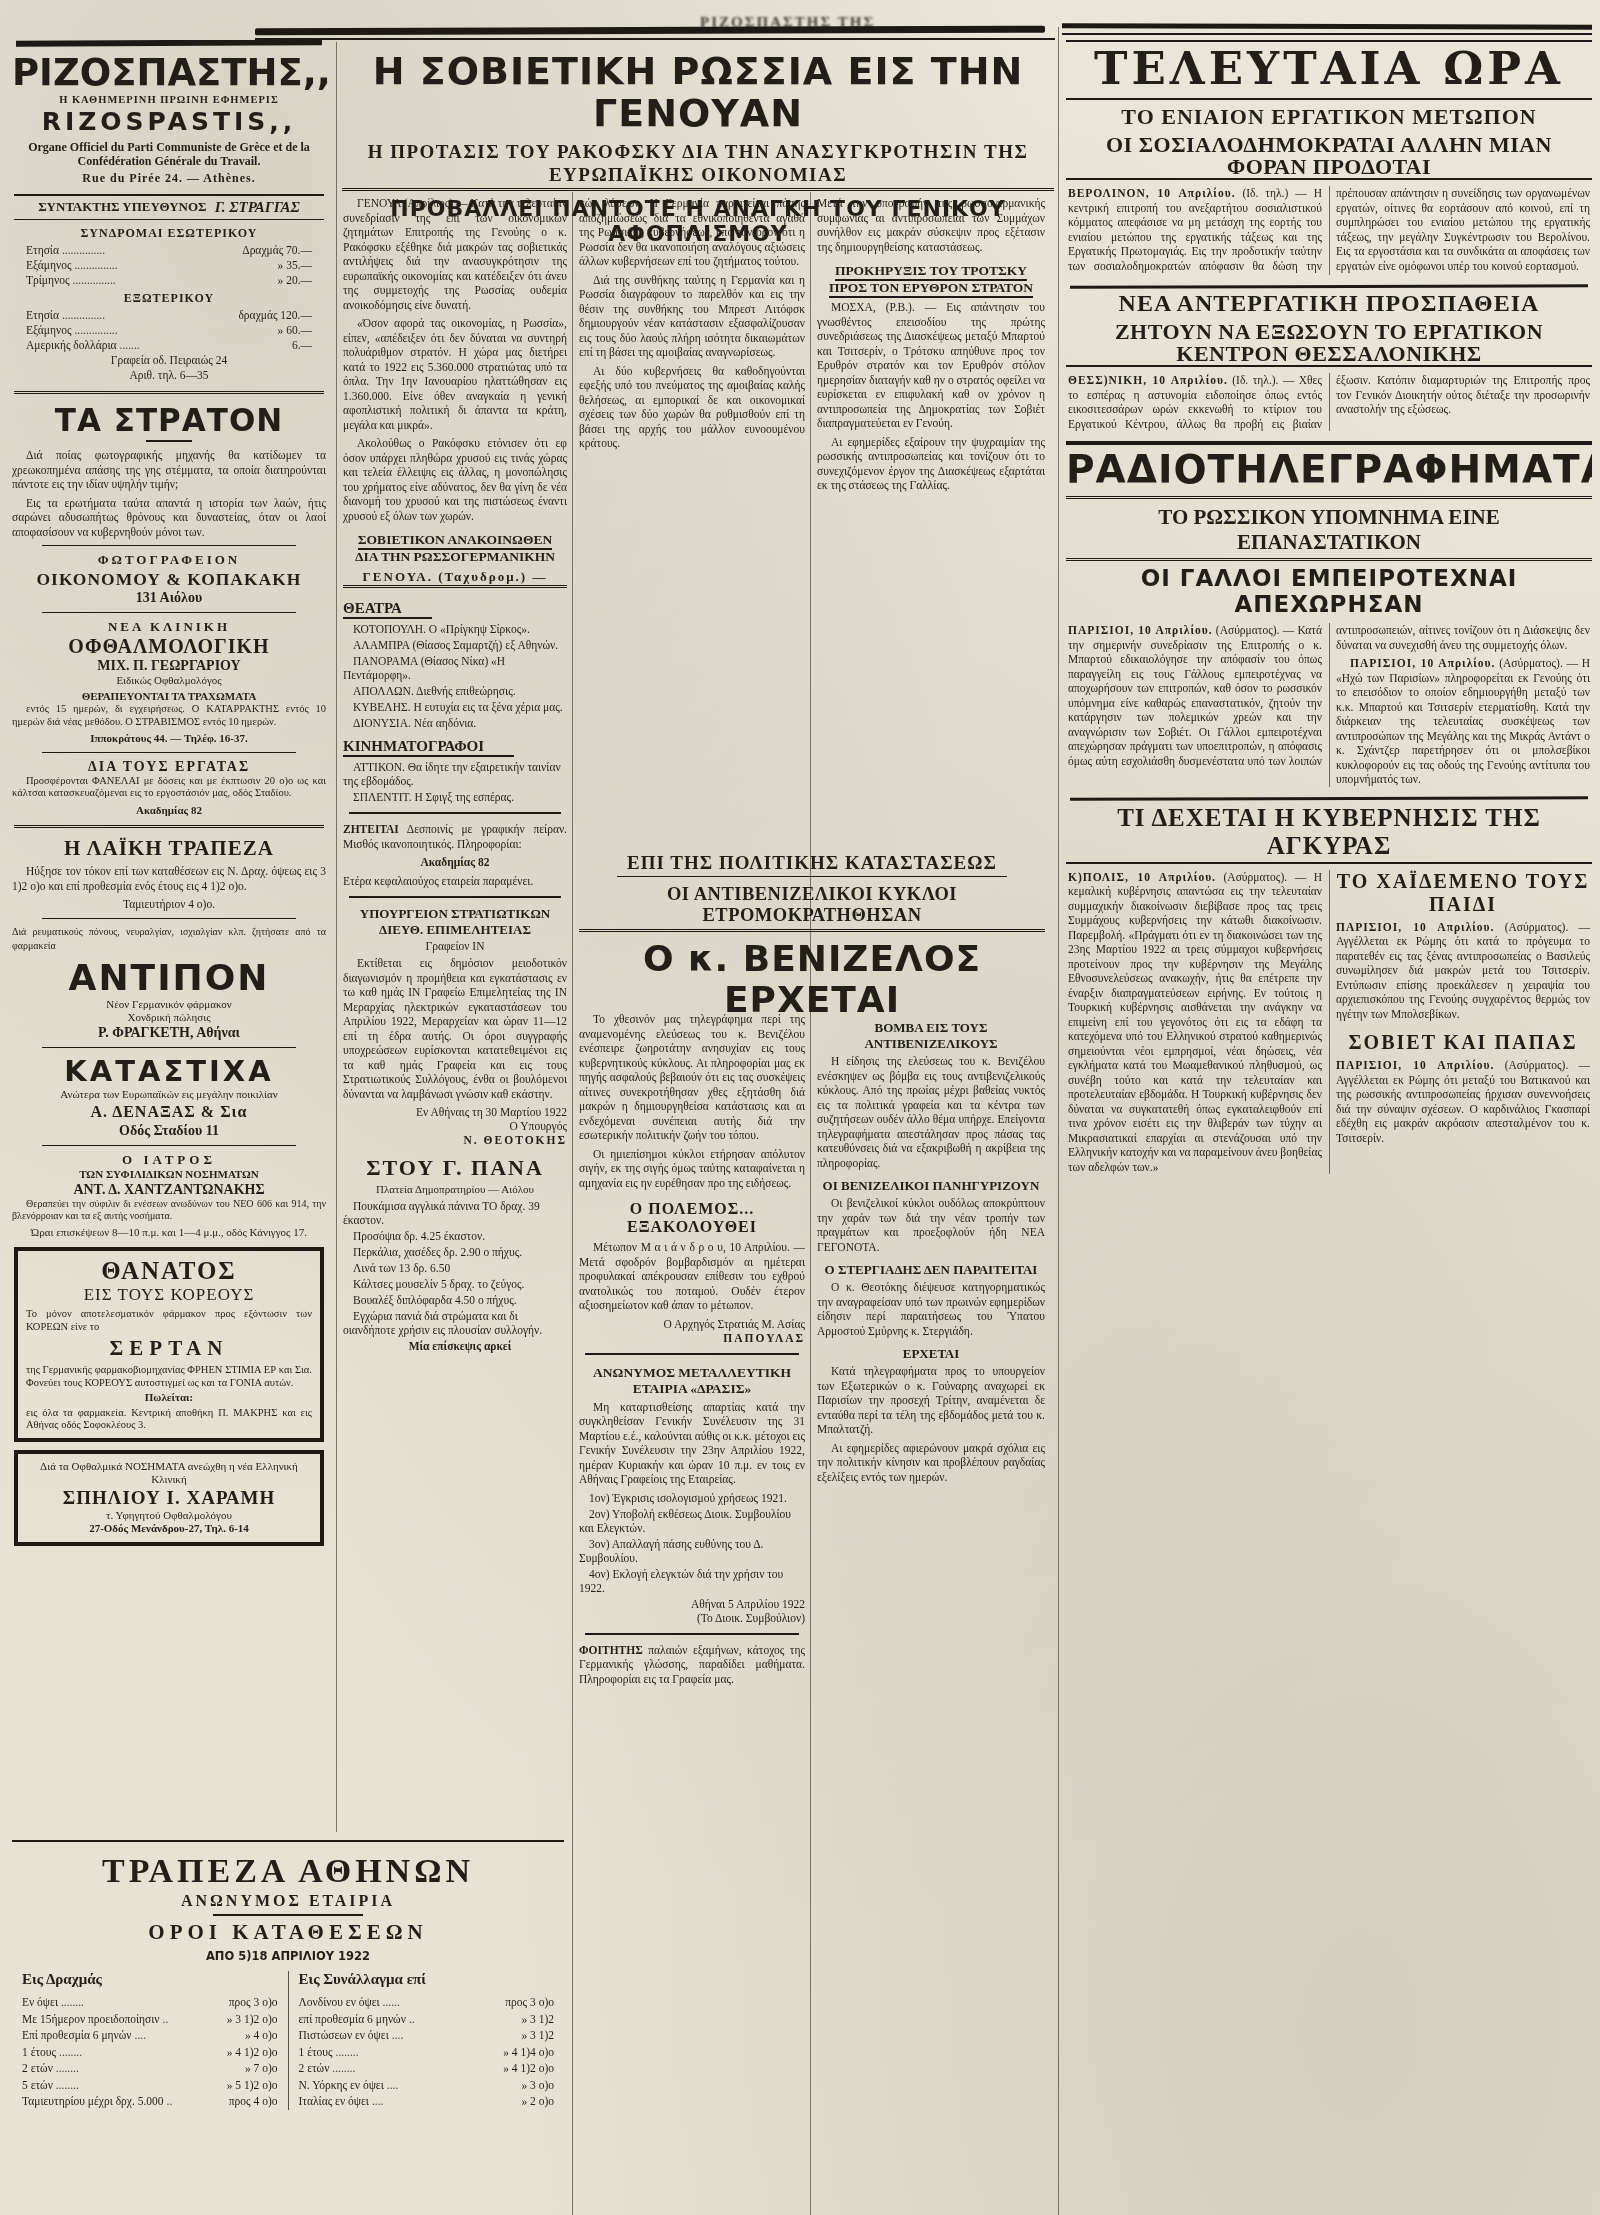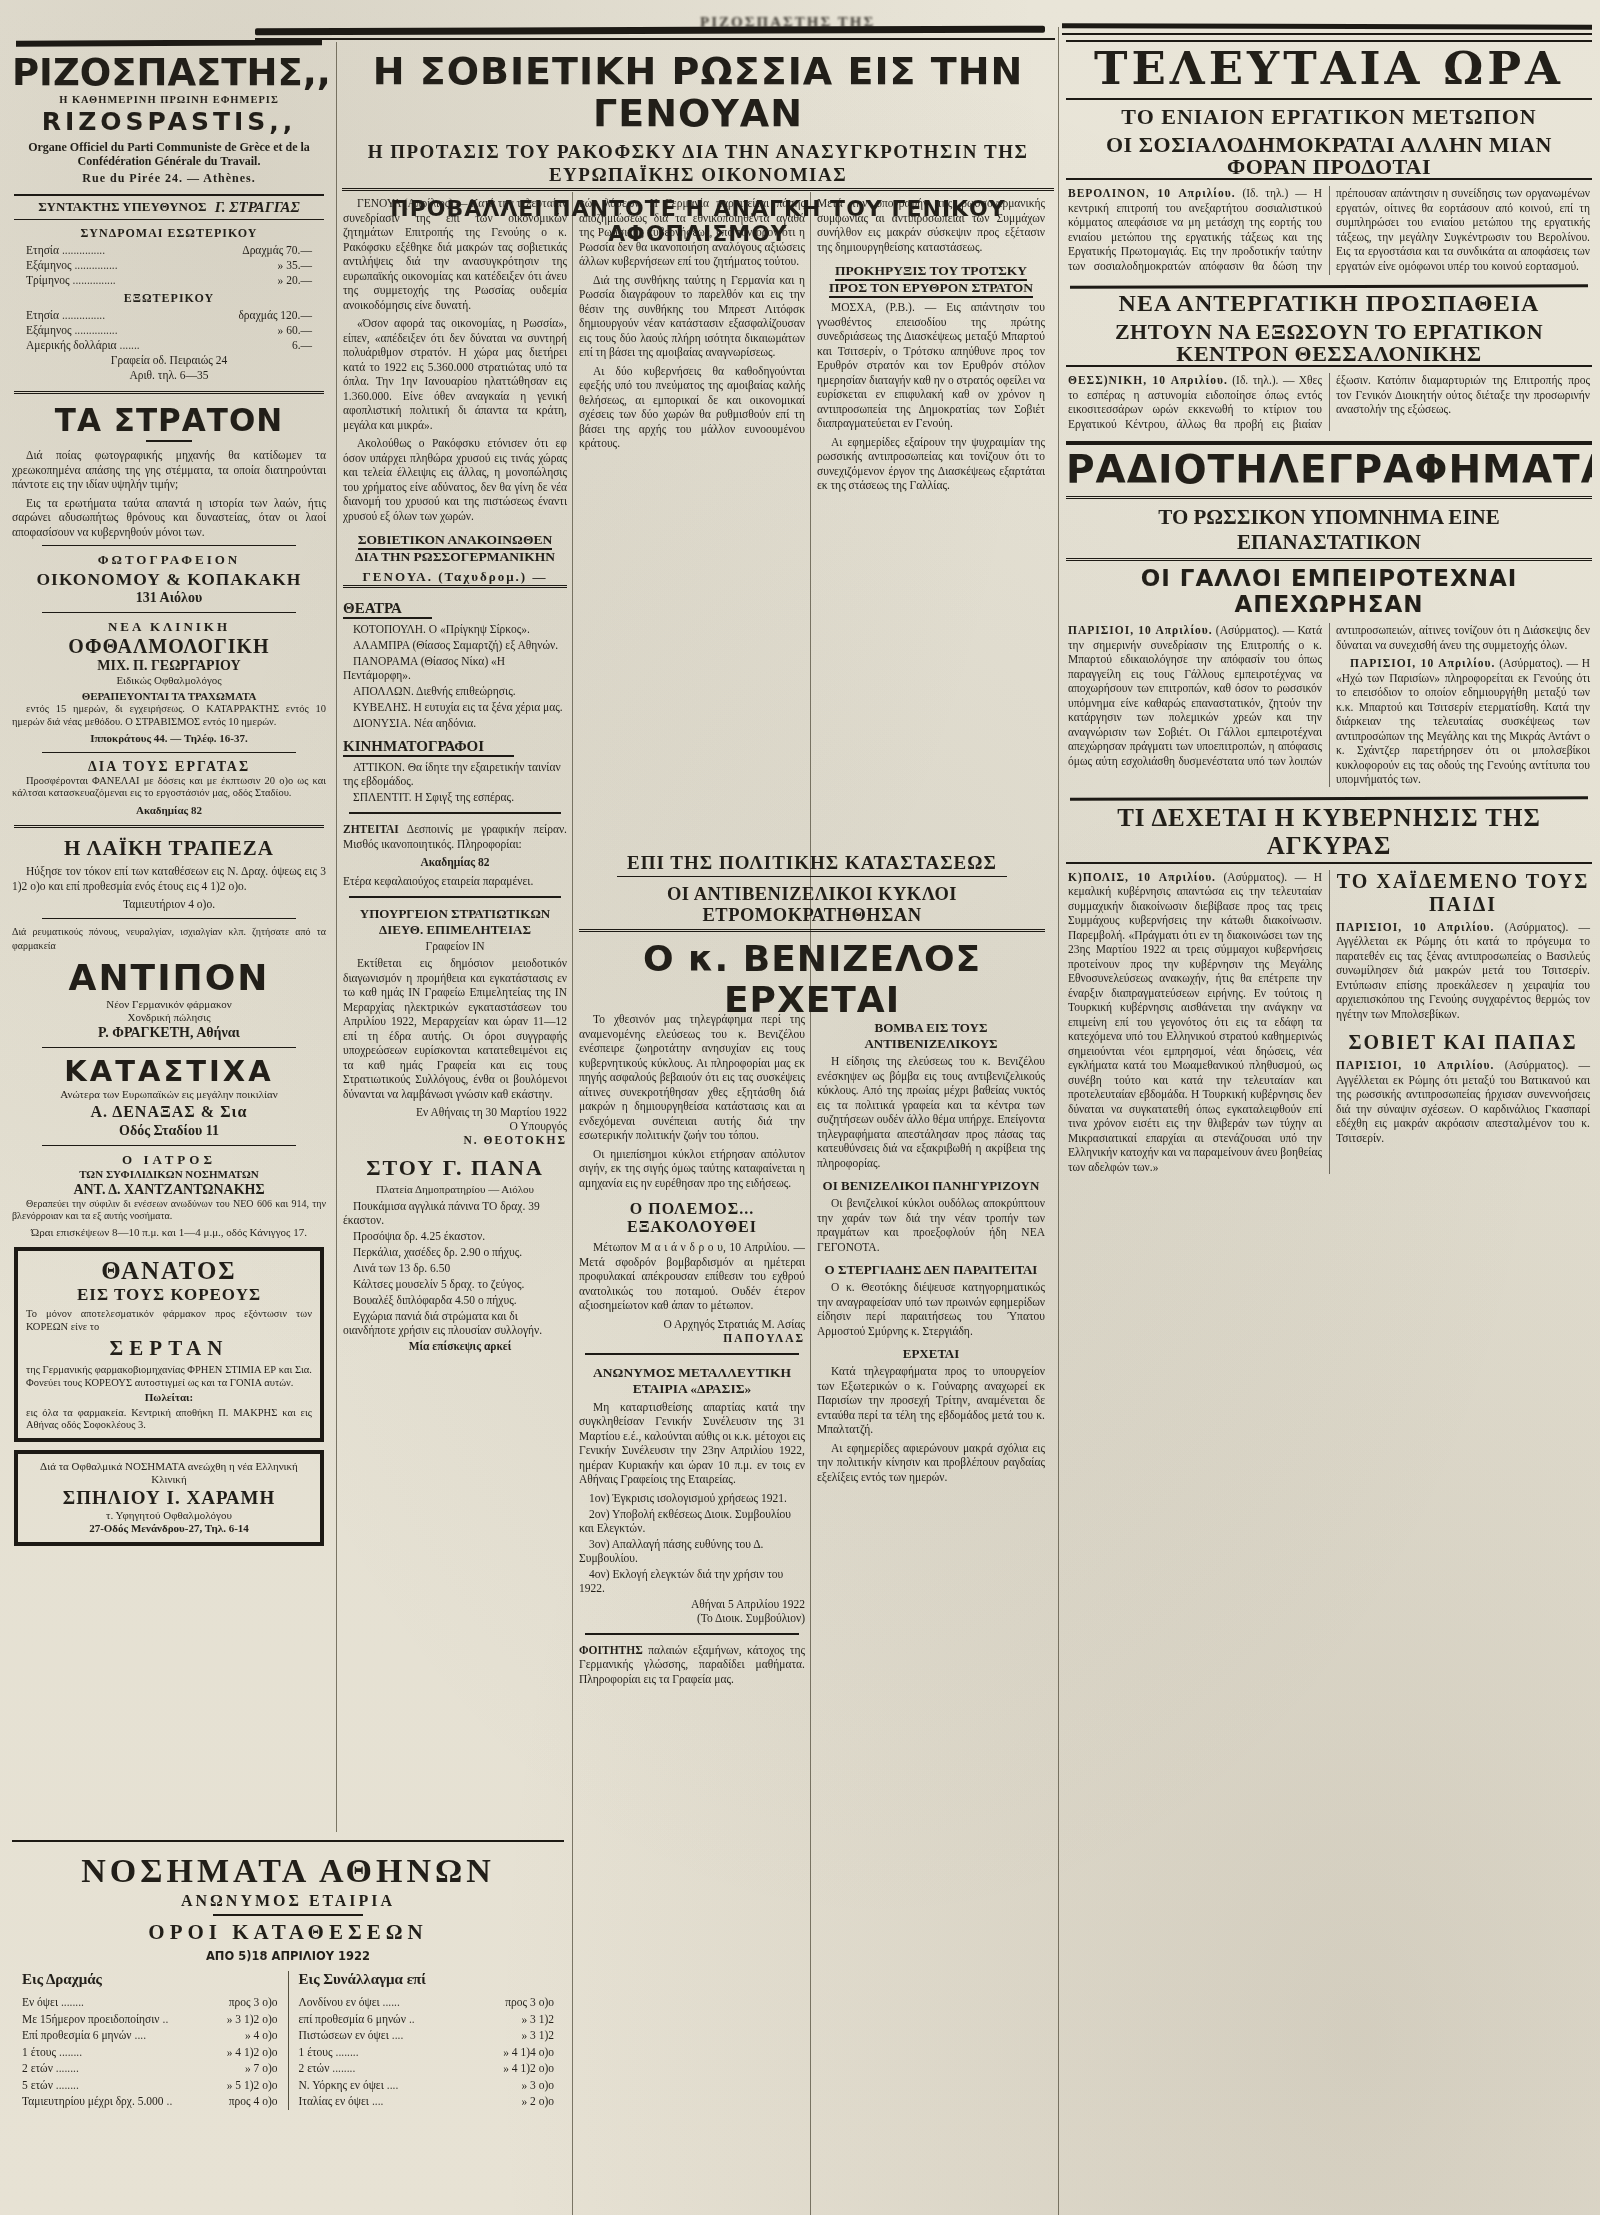--- a/index.html
+++ b/index.html
@@ -53,21 +53,21 @@
   .ad-kicker{font-size:13px;font-weight:bold;text-align:center;letter-spacing:3px;}
   .ad-big{font-size:17.5px;font-weight:bold;text-align:center;letter-spacing:1px;line-height:22px;}
   .ad-mid{font-size:14px;font-weight:bold;text-align:center;}
   .ad-sm{font-size:11px;text-align:center;line-height:13.5px;}
   .h-clinic{font-size:20px;font-weight:bold;text-align:center;letter-spacing:1px;}
   .h-laiki{font-size:21px;font-weight:bold;text-align:center;letter-spacing:1px;margin-bottom:3px;}
   .h-antipon{font-family:"DejaVu Sans","Liberation Sans",sans-serif;font-size:36px;font-weight:bold;text-align:center;letter-spacing:2px;line-height:40px;}
   .h-katast{font-family:"DejaVu Sans","Liberation Sans",sans-serif;font-size:29px;font-weight:bold;text-align:center;letter-spacing:3px;}
   .box{border:4px solid #1d1a15;padding:6px 8px;margin:8px 2px;}
   .h-thanatos{font-size:25px;font-weight:bold;text-align:center;letter-spacing:2px;}
-  .h-koreous{font-size:17px;font-weight:bold;text-align:center;letter-spacing:1px;}
+  .h-koreous{font-size:17px;font-weight:normal;text-align:center;letter-spacing:1px;}
   .h-sertan{font-size:21px;font-weight:bold;text-align:center;letter-spacing:6px;margin:3px 0;}
   .h-charami{font-size:19px;font-weight:bold;text-align:center;letter-spacing:1px;}
 
   
   .banner{position:absolute;left:342px;top:50px;width:712px;height:140px;text-align:center;}
   .banner .h1{font-family:"DejaVu Sans","Liberation Sans",sans-serif;font-size:38px;font-weight:bold;letter-spacing:1px;line-height:42px;}
   .banner .h2{font-size:19px;font-weight:bold;letter-spacing:1.5px;margin-top:6px;line-height:23px;border-bottom:3px double #1d1a15;display:inline-block;padding:0 6px 2px;}
   .banner .h3{font-family:"DejaVu Sans","Liberation Sans",sans-serif;font-size:22px;font-weight:bold;letter-spacing:1px;margin-top:5px;}
   .colA{position:absolute;left:343px;top:196px;width:224px;height:1640px;overflow:hidden;}
   .colBt{position:absolute;left:579px;top:196px;width:226px;height:652px;overflow:hidden;}
@@ -398,21 +398,21 @@
     <div class="two">
       <p class="bt" style="text-indent:0"><span class="dl">Κ)ΠΟΛΙΣ, 10 Απριλίου.</span><span> (Ασύρματος). — Η κεμαλική κυβέρνησις απαντώσα εις την τελευταίαν συμμαχικήν διακοίνωσιν διεβίβασε προς τας τρεις Συμμάχους κυβερνήσεις την κάτωθι διακοίνωσιν. Παρεμβολή. «Πράγματι ότι εν τη διακοινώσει των της 23ης Μαρτίου 1922 αι τρεις σύμμαχοι κυβερνήσεις προτείνουν προς την κυβέρνησιν της Μεγάλης Εθνοσυνελεύσεως ανακωχήν, ήτις θα επέτρεπε την έναρξιν διαπραγματεύσεων ειρήνης. Εν τούτοις η Τουρκική κυβέρνησις αισθάνεται την ανάγκην να επιμείνη επί του γεγονότος ότι εις τα εδάφη τα κατεχόμενα υπό του Ελληνικού στρατού καθημερινώς σημειούνται νέοι εμπρησμοί, νέαι δηώσεις, νέα εγκλήματα κατά του Μωαμεθανικού πληθυσμού, ως συνέβη τούτο και κατά την τελευταίαν και προτελευταίαν εβδομάδα. Η Τουρκική κυβέρνησις δεν δύναται να συγκατατεθή όπως εγκαταλειφθούν επί τινα χρόνον εισέτι εις την θλιβεράν των τύχην αι Μικρασιατικαί επαρχίαι αι στενάζουσαι υπό την Ελληνικήν κατοχήν και να παραμείνουν άνευ βοηθείας των αδελφών των.»</span></p>
       <div class="lh-h6">ΤΟ ΧΑΪΔΕΜΕΝΟ ΤΟΥΣ ΠΑΙΔΙ</div>
       <p class="bt" style="text-indent:0"><span class="dl">ΠΑΡΙΣΙΟΙ, 10 Απριλίου.</span><span> (Ασύρματος). — Αγγέλλεται εκ Ρώμης ότι κατά το πρόγευμα το παρατεθέν εις τας ξένας αντιπροσωπείας ο Βασιλεύς συνωμίλησεν διά μακρών μετά του Τσιτσερίν. Εντύπωσιν επίσης προεκάλεσεν η χειραψία του αρχιεπισκόπου της Γενούης συγχαρέντος θερμώς τον ηγέτην των Μπολσεβίκων.</span></p>
       <div class="lh-h6">ΣΟΒΙΕΤ ΚΑΙ ΠΑΠΑΣ</div>
       <p class="bt" style="text-indent:0"><span class="dl">ΠΑΡΙΣΙΟΙ, 10 Απριλίου.</span><span> (Ασύρματος). — Αγγέλλεται εκ Ρώμης ότι μεταξύ του Βατικανού και της ρωσσικής αντιπροσωπείας ήρχισαν συνεννοήσεις διά την σύναψιν σχέσεων. Ο καρδινάλιος Γκασπαρί εδέχθη εις μακράν ακρόασιν απεσταλμένον του κ. Τσιτσερίν.</span></p>
     </div>
   </aside>
 
   <section class="bank">
-    <div class="t1">ΝΟΣΗΜΑΤΑ ΑΘΗΝΩΝ</div>
+    <div class="t1">ΤΡΑΠΕΖΑ ΑΘΗΝΩΝ</div>
     <div class="t2">ΑΝΩΝΥΜΟΣ ΕΤΑΙΡΙΑ</div>
     <div class="t2u"></div>
     <div class="t3">ΟΡΟΙ ΚΑΤΑΘΕΣΕΩΝ</div>
     <div class="t4">ΑΠΟ 5)18 ΑΠΡΙΛΙΟΥ 1922</div>
     <div class="bank-cols">
       <div class="bank-col">
         <div class="bh">Εις Δραχμάς</div>
         <div class="brow">
             <span>Εν όψει</span>
             <span class="leader">........</span>

